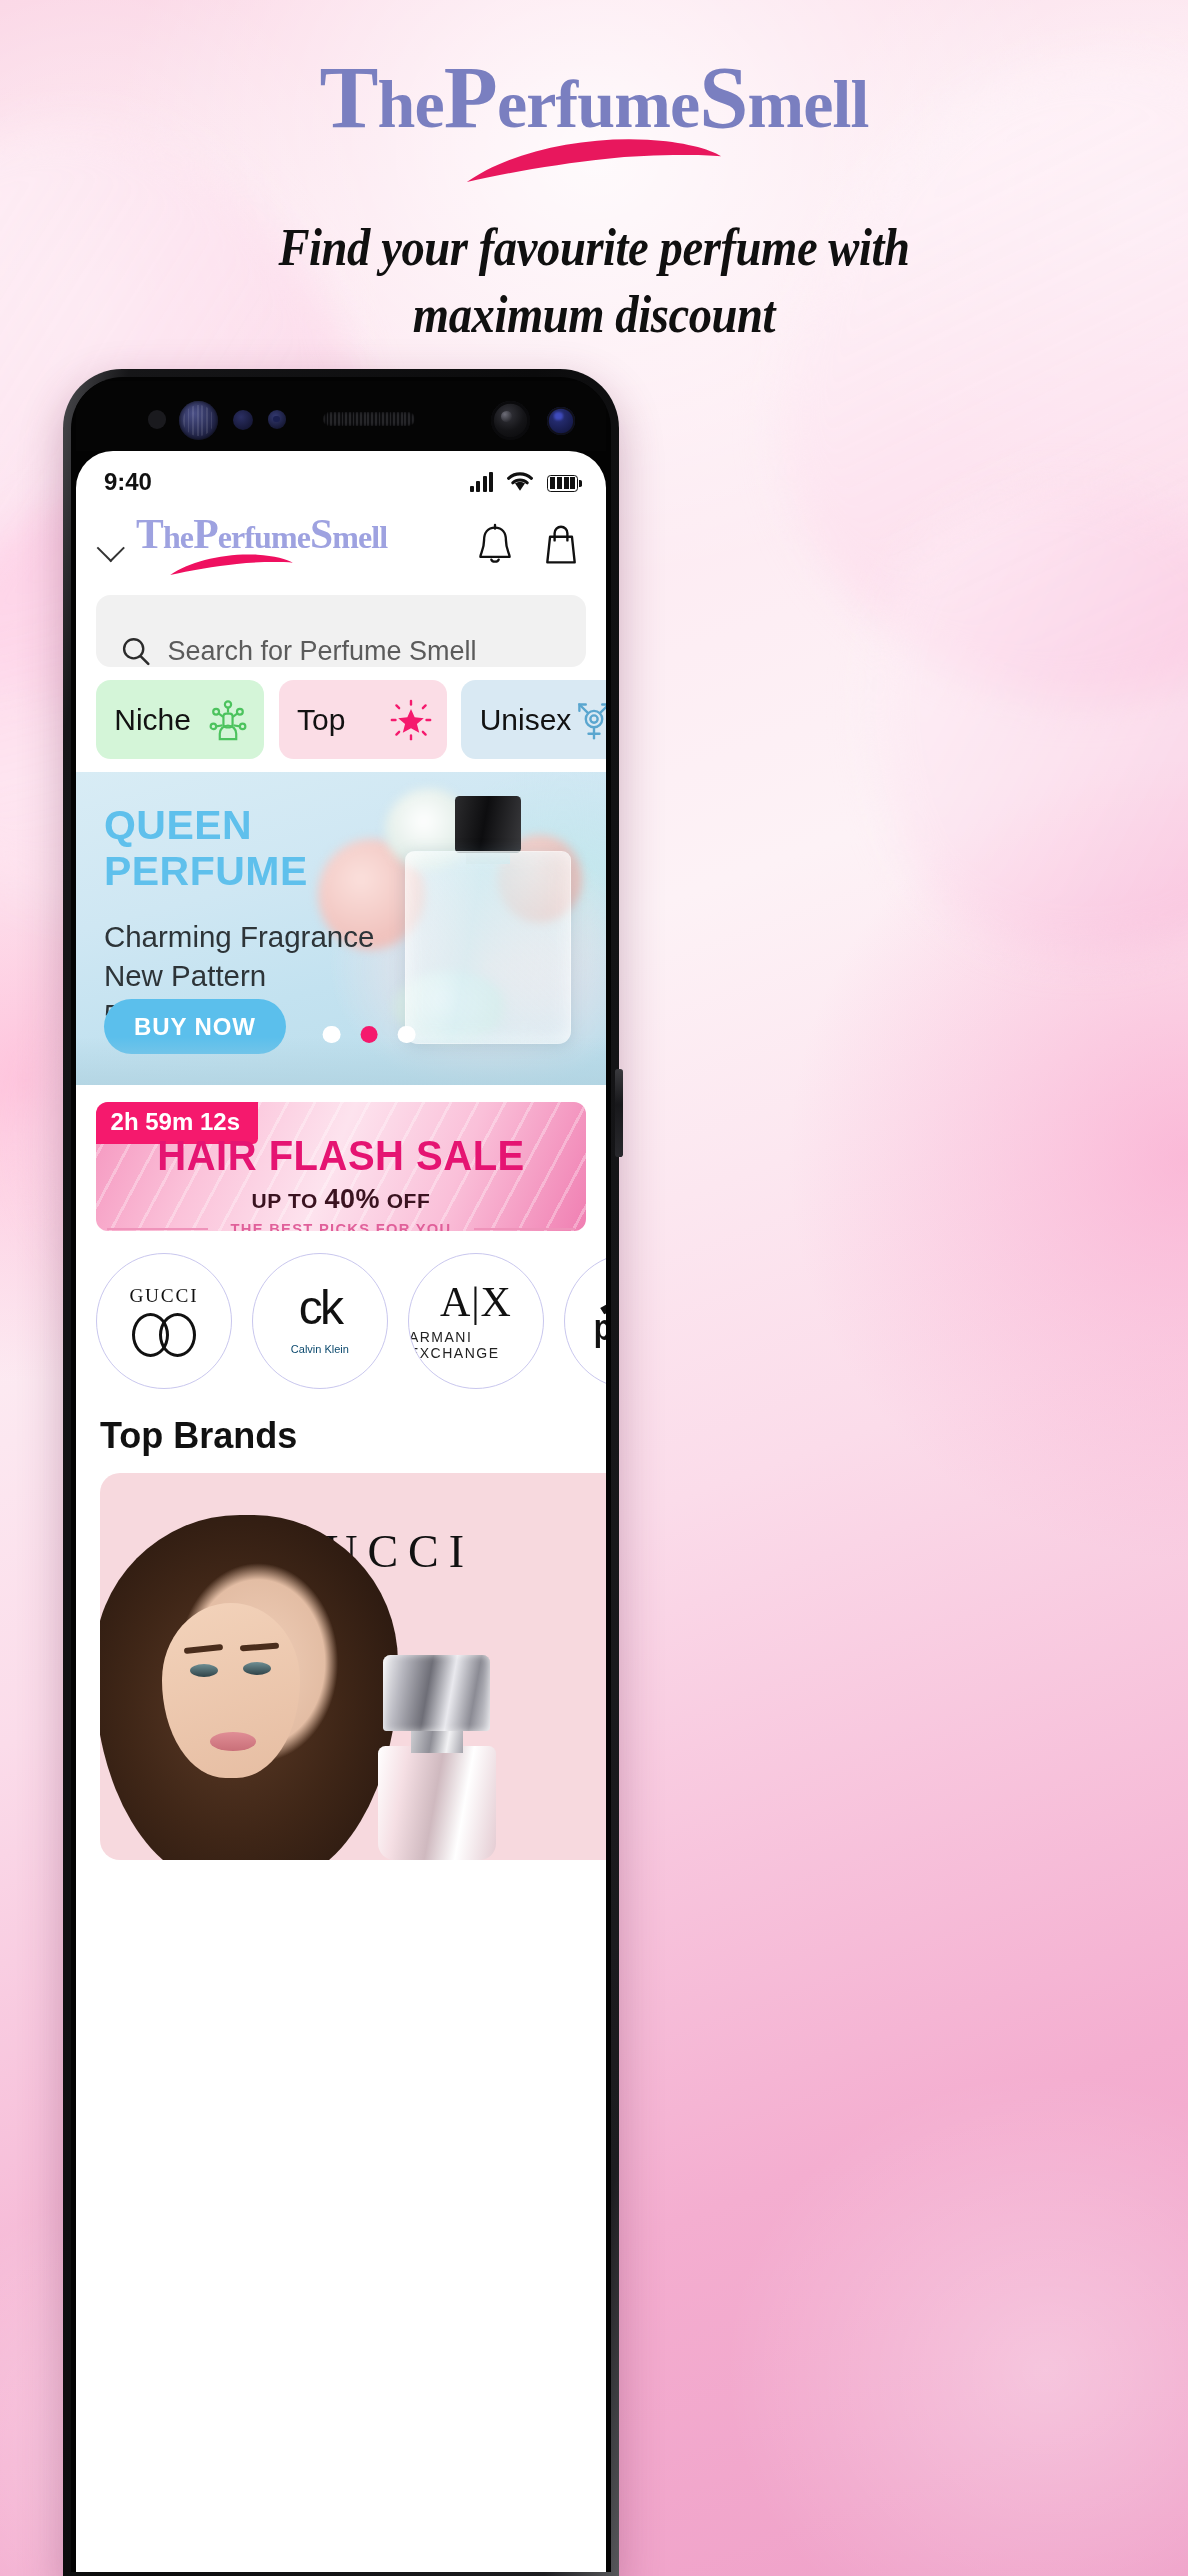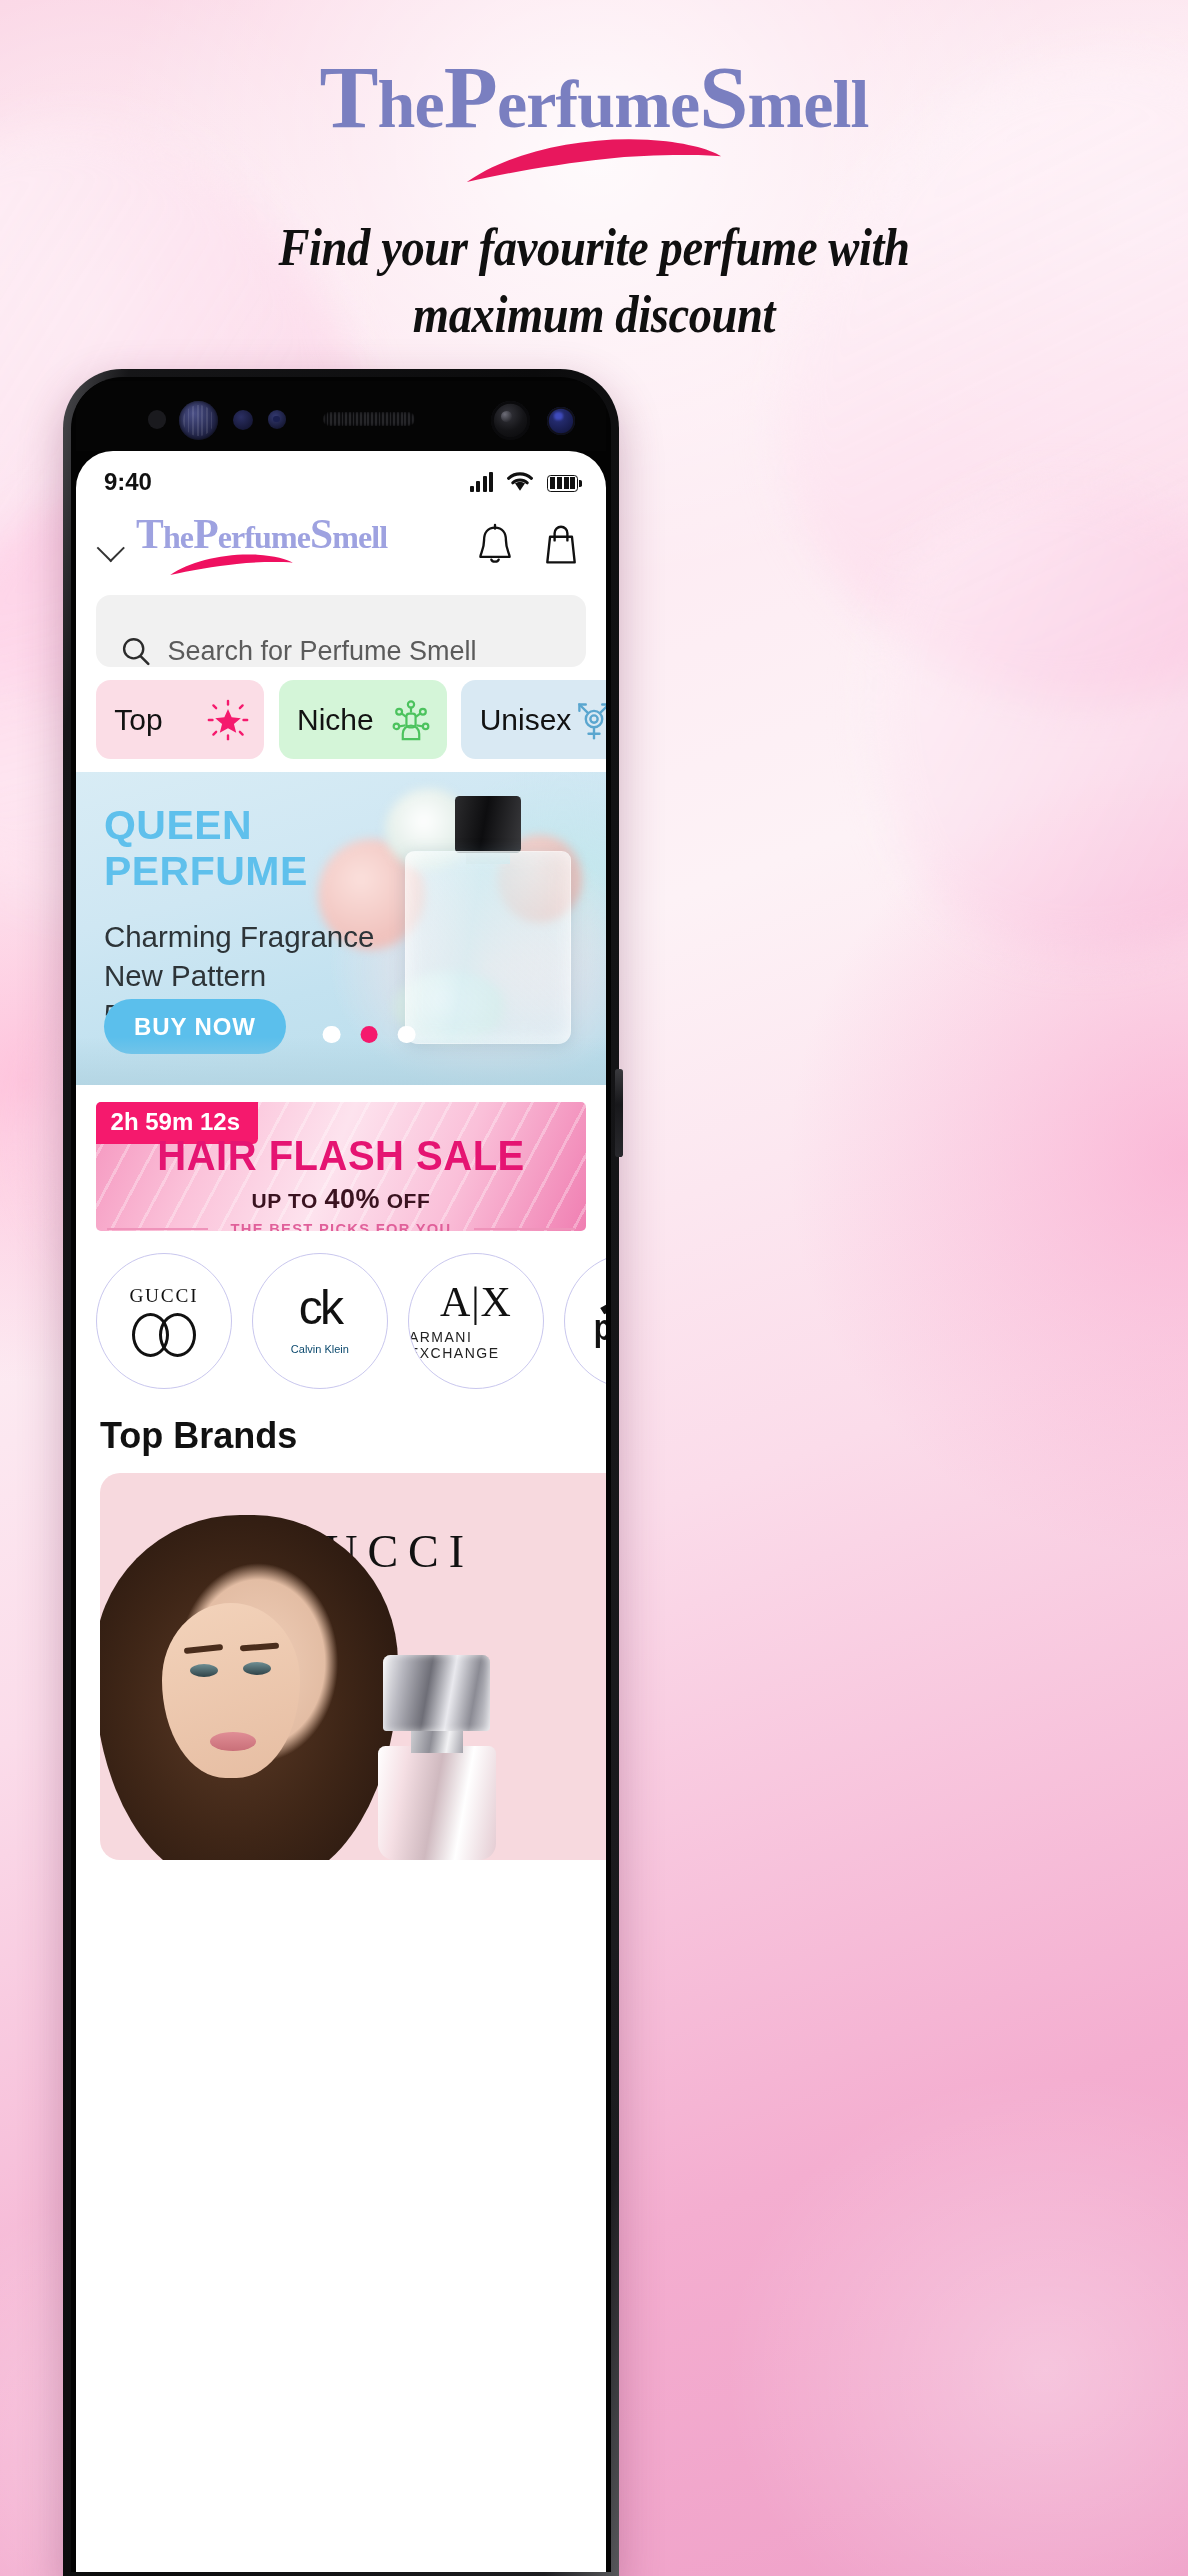--- a/index.html
+++ b/index.html
@@ -212,21 +212,21 @@
   .fl2{ right:133px; bottom:214px; width:88px; height:83px;
         background:radial-gradient(circle at 44% 40%, #ffffff, #dbe9e2 72%, rgba(219,233,226,0)); }
   .fl3{ right:24px;  bottom:162px; width:85px; height:88px;
         background:radial-gradient(circle at 40% 36%, #f6d9d4, #e8bdb8 72%, rgba(232,189,184,0)); }
   .fl4{ right:101px; bottom:42px;  width:111px; height:72px;
         background:radial-gradient(circle at 44% 40%, #ffffff, #cfe6e0 74%, rgba(207,230,224,0)); }
 
   
   .flash-wrap{ padding:16.6px 20px 0 20px; }
   .flash{
-    position:relative; height:129px; border-radius:5px; overflow:hidden;
+    position:relative; height:129px; border-radius:12px; overflow:hidden;
     background:
       repeating-linear-gradient(118deg, rgba(255,255,255,.30) 0 2.8px, rgba(255,255,255,0) 2.8px 24px),
       linear-gradient(112deg,#f596bf 0%,#fbc3da 24%,#fde3ee 48%,#fac0d9 72%,#f07fb2 100%);
     text-align:center;
   }
   .timer{
     position:absolute; left:0; top:0; padding:6.4px 18.4px 7.4px 14.7px;
     background:#f5196d; color:#fff; font-size:24px; font-weight:bold;
     border-bottom-right-radius:5.5px;
   }
@@ -388,57 +388,57 @@
       <div class="search">
         <svg width="31" height="31" viewBox="0 0 34 34">
           <circle cx="15" cy="14" r="10.5" fill="none" stroke="#2b2b2b" stroke-width="2.6"></circle>
           <path d="M22.5 22 L31 30.5" stroke="#2b2b2b" stroke-width="2.8" stroke-linecap="round"></path>
         </svg>
         <span class="search-txt">Search for Perfume Smell</span>
       </div>
 
       <div class="chips">
 
-        <div class="chip" style="background:#fbdde6">
-          <span class="chip-label">Top</span>
-          <svg class="chip-ic" viewBox="0 0 46 46">
-            <path d="M23 11 L27 20 L37 21 L29.5 27.5 L32 37 L23 32 L14 37 L16.5 27.5 L9 21 L19 20 Z" fill="#f5196d"></path>
-            <g stroke="#f5196d" stroke-width="2.6" stroke-linecap="round">
-              <path d="M23 2 L23 6"></path>
-                <path d="M23 40 L23 44"></path>
-              <path d="M7 7 L10 10"></path>
-                <path d="M36 36 L39 39"></path>
-              <path d="M39 7 L36 10"></path>
-                <path d="M10 36 L7 39"></path>
-              <path d="M2 23 L6 23"></path>
-                <path d="M40 23 L44 23"></path>
-            </g>
-          </svg>
-        </div>
-
         <div class="chip" style="background:#d4f5d8">
           <span class="chip-label">Niche</span>
           <svg class="chip-ic" viewBox="0 0 46 46">
             <g fill="none" stroke="#4cc35e" stroke-width="2.4" stroke-linecap="round">
               <rect x="18" y="16" width="10" height="15" rx="3"></rect>
               <path d="M14 38 A9 9 0 0 1 32 38 L32 44 L14 44 Z"></path>
               <circle cx="23" cy="6" r="3.4"></circle>
                 <path d="M23 9.5 L23 14"></path>
               <circle cx="10" cy="14" r="3.2"></circle>
                 <path d="M13 16 L17 19"></path>
               <circle cx="36" cy="14" r="3.2"></circle>
                 <path d="M33 16 L29 19"></path>
               <circle cx="7" cy="30" r="3"></circle>
                 <path d="M10 30 L16 29"></path>
               <circle cx="39" cy="30" r="3"></circle>
                 <path d="M36 30 L30 29"></path>
             </g>
           </svg>
         </div>
 
+        <div class="chip" style="background:#fbdde6">
+          <span class="chip-label">Top</span>
+          <svg class="chip-ic" viewBox="0 0 46 46">
+            <path d="M23 11 L27 20 L37 21 L29.5 27.5 L32 37 L23 32 L14 37 L16.5 27.5 L9 21 L19 20 Z" fill="#f5196d"></path>
+            <g stroke="#f5196d" stroke-width="2.6" stroke-linecap="round">
+              <path d="M23 2 L23 6"></path>
+                <path d="M23 40 L23 44"></path>
+              <path d="M7 7 L10 10"></path>
+                <path d="M36 36 L39 39"></path>
+              <path d="M39 7 L36 10"></path>
+                <path d="M10 36 L7 39"></path>
+              <path d="M2 23 L6 23"></path>
+                <path d="M40 23 L44 23"></path>
+            </g>
+          </svg>
+        </div>
+
         <div class="chip" style="background:#d9e9f3">
           <span class="chip-label">Unisex</span>
           <svg class="chip-ic" viewBox="0 0 46 46">
             <g fill="none" stroke="#5aa6cf" stroke-width="2.6" stroke-linecap="round">
               <circle cx="23" cy="22" r="9"></circle>
               <circle cx="23" cy="22" r="4"></circle>
               <path d="M29.5 15.5 L39 6"></path>
                 <path d="M32 6 L39 6 L39 13"></path>
               <path d="M16.5 15.5 L7 6"></path>
                 <path d="M14 6 L7 6 L7 13"></path>

